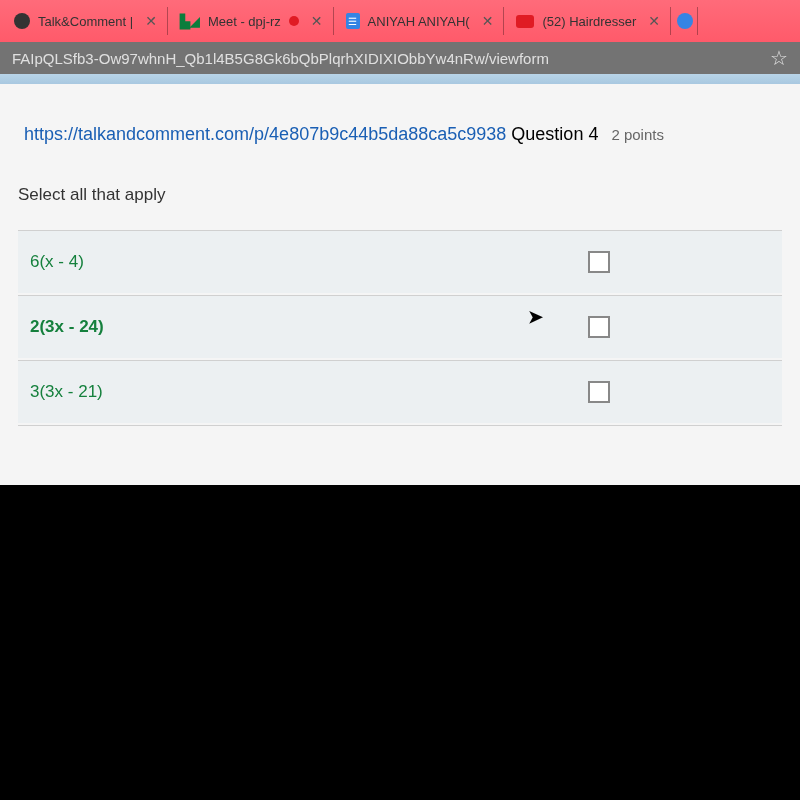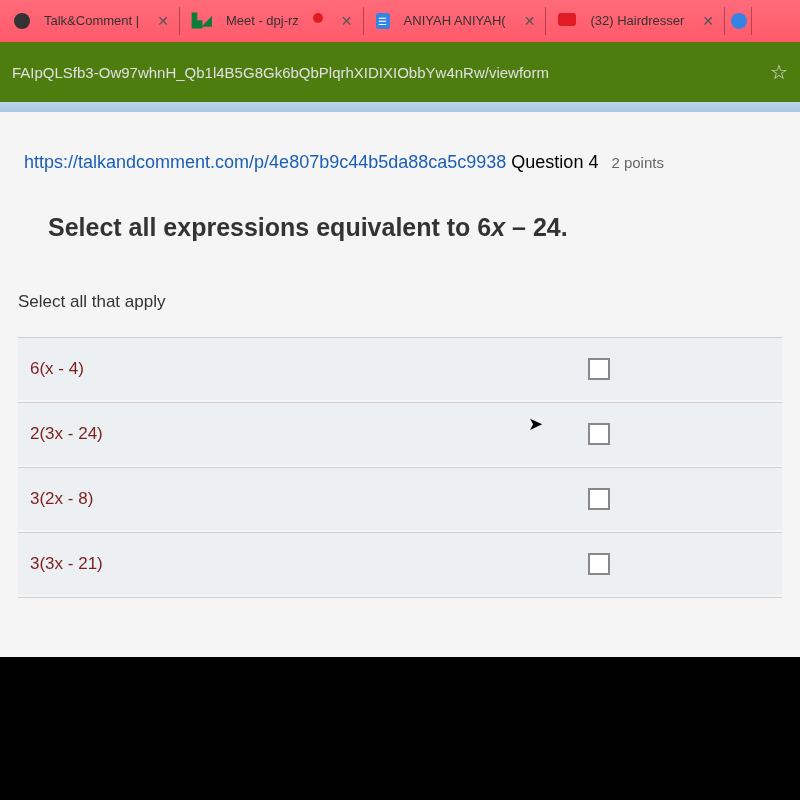--- a/index.html
+++ b/index.html
@@ -17,41 +17,41 @@
     .browser-chrome {
       background: linear-gradient(to bottom, #ff6b7a, #ff5a6a);
       height: 42px;
       display: flex;
       align-items: center;
       padding: 0 4px;
       gap: 2px;
     }
     .tab {
       display: flex;
-      align-items: flex-start;
+      align-items: center;
       padding: 6px 10px;
       font-size: 13px;
       color: #333;
-      gap: 14px;
+      gap: 8px;
       border-right: 1px solid rgba(0,0,0,0.3);
     }
     .tab-icon {
       width: 16px;
       height: 16px;
       border-radius: 50%;
       display: inline-block;
     }
     .tab-close {
       font-size: 14px;
       color: #555;
       margin-left: 4px;
     }
     .address-bar {
-      background: #4d7c0f;
-      height: 60px;
+      background: #737373;
+      height: 32px;
       display: flex;
       align-items: center;
       padding: 12px 12px;
       color: #e0e0e0;
       font-size: 15px;
       justify-content: space-between;
     }
     .star-icon {
       color: #e0e0e0;
       font-size: 20px;
@@ -101,21 +101,21 @@
       display: flex;
       align-items: center;
       justify-content: space-between;
       padding: 20px 12px;
       border-top: 1px solid #d0d0d0;
       background: rgba(200,220,230,0.2);
       margin-bottom: 2px;
     }
     .option-text {
       font-size: 17px;
-      color: #7f1d1d;
+      color: #15803d;
     }
     .checkbox {
       width: 22px;
       height: 22px;
       border: 2px solid #888;
       background: #fff;
       margin-right: 160px;
     }
     .cursor {
       position: absolute;
@@ -158,21 +158,21 @@
     <span class="tab-icon tab-favicon-red" style="width:10px;height:10px;"></span>
     <span class="tab-close">✕</span>
   </div>
   <div class="tab">
     <span class="tab-icon tab-favicon-doc" style="width:14px;height:16px;color:#fff;font-size:10px;display:flex;align-items:center;justify-content:center;">☰</span>
     <span>ANIYAH ANIYAH(</span>
     <span class="tab-close">✕</span>
   </div>
   <div class="tab">
     <span class="tab-icon tab-favicon-red" style="border-radius:3px;width:18px;height:13px;"></span>
-    <span>(32) Hairdresser</span>
+    <span>(52) Hairdresser</span>
     <span class="tab-close">✕</span>
   </div>
   <div class="tab" style="padding:6px 4px;">
     <span class="tab-icon tab-favicon-blue"></span>
   </div>
 </div>
 
 <div class="address-bar">
   <span>FAIpQLSfb3-Ow97whnH_Qb1l4B5G8Gk6bQbPlqrhXIDIXIObbYw4nRw/viewform</span>
   <span class="star-icon">☆</span>
@@ -180,41 +180,34 @@
 
 <div class="content-wrapper">
   <div class="blue-bar"></div>
   <div class="form-container">
 
     <div class="question-header">
       <a class="question-link">https://talkandcomment.com/p/4e807b9c44b5da88ca5c9938</a><span class="question-label"> Question 4</span>
       <span class="points">2 points</span>
     </div>
 
-    <div class="question-text">
-      <span>Select </span><span style="font-weight:bold;">all</span><span> expressions equivalent to 6</span><span style="font-style:italic;">x</span><span> – 24.</span>
-    </div>
 
     <div class="select-label">Select all that apply</div>
 
     <div class="option-row">
       <span class="option-text">6(x - 4)</span>
       <span class="checkbox"></span>
     </div>
 
-    <div class="option-row" style="position:relative;">
+    <div class="option-row" style="position:relative;font-weight:bold;">
       <span class="option-text">2(3x - 24)</span>
       <span class="cursor" style="left:510px;top:10px;">➤</span>
       <span class="checkbox"></span>
     </div>
 
-    <div class="option-row">
-      <span class="option-text">3(2x - 8)</span>
-      <span class="checkbox"></span>
-    </div>
 
     <div class="option-row">
       <span class="option-text">3(3x - 21)</span>
       <span class="checkbox"></span>
     </div>
 
     <div class="bottom-spacer"></div>
   </div>
 </div>
 

